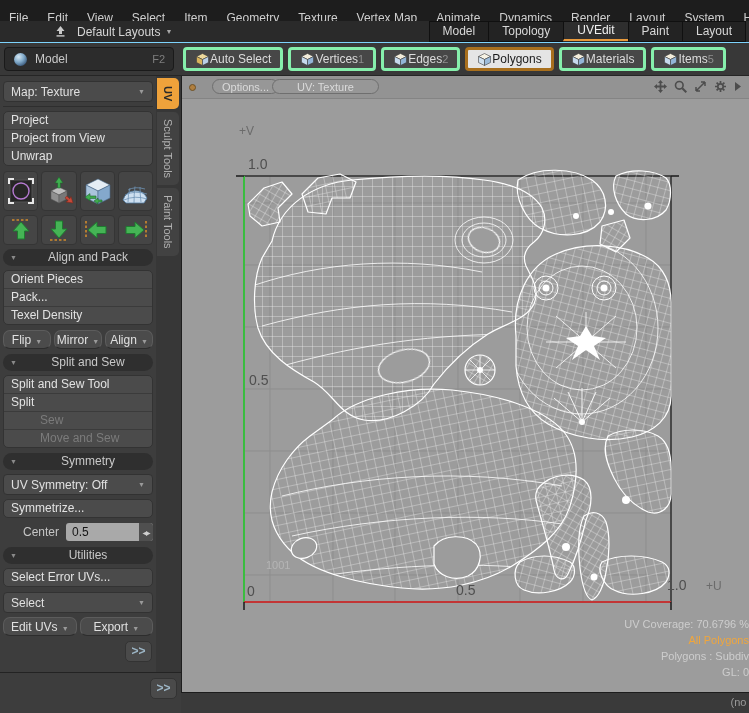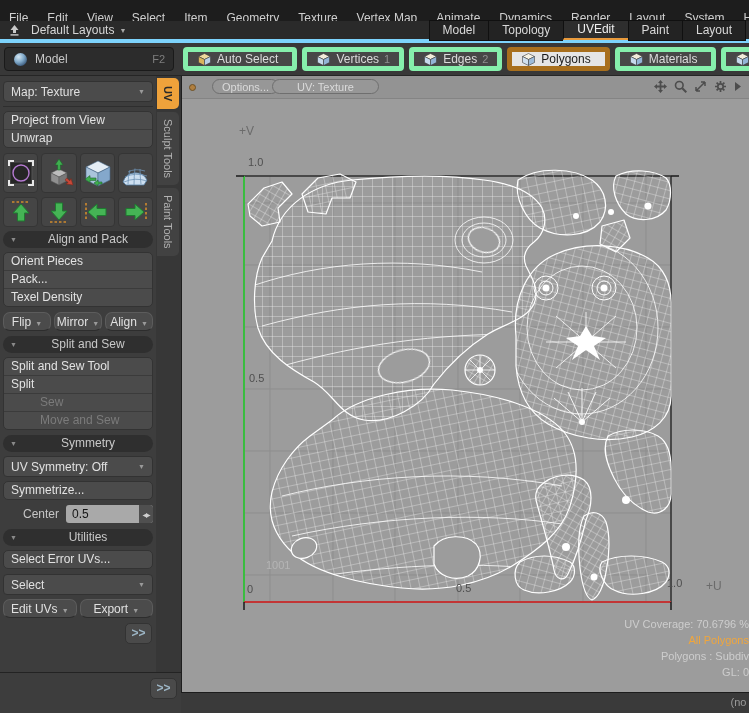--- a/index.html
+++ b/index.html
@@ -7,40 +7,40 @@
        font-family:"Liberation Sans",sans-serif;-webkit-user-select:none;user-select:none;}
   .abs{position:absolute;}
 
   
   #menubar{position:absolute;left:0;top:0;width:749px;height:21px;background:#1d1d1d;
            display:flex;align-items:center;gap:19px;padding-left:9px;box-sizing:border-box;}
   .menu-item{font-size:12px;color:#cfcfcf;white-space:nowrap;cursor:default;margin-top:15px;}
 
   
   #layoutbar{position:absolute;left:0;top:21px;width:749px;height:22px;background:#2a2a2a;
-             border-bottom:4px solid #7dd3fc;display:flex;align-items:center;box-sizing:border-box;}
+             border-bottom:1px solid #7dd3fc;display:flex;align-items:center;box-sizing:border-box;padding-left:46px;}
   #layoutbar .uparrow{margin:0 10px 0 8px;display:flex;}
   .layouts-label{font-size:12px;color:#d6d6d6;}
   .layouts-caret{font-size:7px;color:#a8a8a8;margin-left:5px;}
   .ltabs{margin-left:auto;display:flex;margin-right:3px;}
   .ltab{height:19px;line-height:19px;padding:0 13px;font-size:12px;color:#d8d8d8;background:#232323;
         border:1px solid #101010;border-right-width:0;cursor:pointer;}
   .ltab:last-child{border-right-width:1px;}
   .ltab.active{background:#2e2e2e;border-bottom:2px solid #e89a3c;height:17px;line-height:17px;color:#f0f0f0;}
 
   
   #toolbar{position:absolute;left:0;top:43px;width:749px;height:33px;background:#383838;
            border-bottom:1px solid #252525;box-sizing:border-box;}
   .model-box{position:absolute;left:4px;top:4px;width:170px;height:24px;background:#2c2c2c;
              border:1px solid #1a1a1a;border-radius:4px;display:flex;align-items:center;padding:0 8px;box-sizing:border-box;}
   .model-box .mlabel{flex:1;margin-left:7px;font-size:12px;color:#c9c9c9;}
   .model-box .mkey{font-size:11px;color:#7e7e7e;}
   .selrow{position:absolute;left:183px;top:4px;display:flex;gap:5px;}
-  .selbtn{height:24px;display:flex;align-items:center;gap:5px;padding:0 9px;background:#474747;
-          border:5px solid #86efac;border-radius:4px;font-size:12px;color:#dcdcdc;box-sizing:border-box;cursor:pointer;white-space:nowrap;}
+  .selbtn{height:24px;display:flex;align-items:center;padding:0 9px;background:#474747;
+          border:3px solid #86efac;border-radius:4px;font-size:12px;color:#dcdcdc;box-sizing:border-box;cursor:pointer;white-space:nowrap;}
   .selbtn .num{color:#8f8f8f;font-size:11px;}
   .selbtn.active{background:#e5e5e5;border-color:#a86f1d;color:#1b1b1b;}
 
   
   #panel{position:absolute;left:0;top:76px;width:156px;height:596px;background:#3d3d3d;
          padding:5px 3px 0 3px;box-sizing:border-box;}
   .pdrop{height:19px;background:#4b4b4b;border:1px solid #323232;border-radius:4px;display:flex;
          align-items:center;padding:0 7px;font-size:12px;color:#e0e0e0;justify-content:space-between;
          margin-bottom:4px;cursor:pointer;}
   .pdrop .caret,.rbtn .caret{font-size:7px;color:#9a9a9a;margin-left:4px;}
@@ -91,21 +91,21 @@
             overflow:hidden;border-left:1px solid #1e1e1e;box-sizing:border-box;}
   #vheader{position:absolute;left:0;top:0;width:568px;height:22px;background:#939393;
            border-bottom:1px solid #848484;}
   .vdot{position:absolute;left:7px;top:8px;width:7px;height:7px;border-radius:50%;
         background:#b07f3f;border:1px solid #6e5126;box-sizing:border-box;}
   .vpill{position:absolute;top:3px;height:15px;border:1px solid #6f6f6f;border-radius:8px;
          background:#979797;color:#dadada;font-size:11px;line-height:15px;text-align:center;
          box-sizing:border-box;cursor:pointer;}
   .vicons{position:absolute;right:8px;top:4px;display:flex;gap:7px;align-items:center;}
   .vicons svg{display:block;cursor:pointer;}
-  .vlabel{position:absolute;font-size:11px;color:#4f4f4f;}
+  .vlabel{position:absolute;font-size:14px;color:#4f4f4f;}
   .vaxis{position:absolute;font-size:12px;color:#6b6b6b;}
   .vtile{position:absolute;font-size:11px;color:#b5b5b5;}
   #vstatus{position:absolute;right:0;top:540px;text-align:right;font-size:11px;
            line-height:16px;color:#cdcdcd;}
   #vstatus .all{color:#f0a63c;}
 
   
   #bottombar{position:absolute;left:181px;top:692px;width:568px;height:21px;background:#3a3a3a;
              border-top:1px solid #1c1c1c;box-sizing:border-box;overflow:hidden;}
   #bottombar .msg{position:absolute;right:-3px;top:3px;font-size:11px;color:#9a9a9a;}
@@ -236,20 +236,21 @@
     </div>
   </div>
 
   <div id="panel">
     <div class="pdrop">
       <span>Map: Texture</span>
       <span class="caret">▼</span>
     </div>
     <div class="pdivider"></div>
     <div class="pgroup">
+      <div class="prow">Project</div>
       <div class="prow">Project from View</div>
       <div class="prow">Unwrap</div>
     </div>
     <div class="icons4">
       <div class="icell">
         <svg width="30" height="30" viewBox="0 0 30 30">
             <rect x="4" y="4" width="22" height="22" fill="#262626" stroke="#555"></rect>
             <circle cx="15" cy="15" r="8" fill="none" stroke="#b57ad1" stroke-width="1.4"></circle>
             <path d="M3 8V3H8M22 3H27V8M27 22V27H22M8 27H3V22" fill="none" stroke="#e8e8e8" stroke-width="2"></path>
           </svg>

